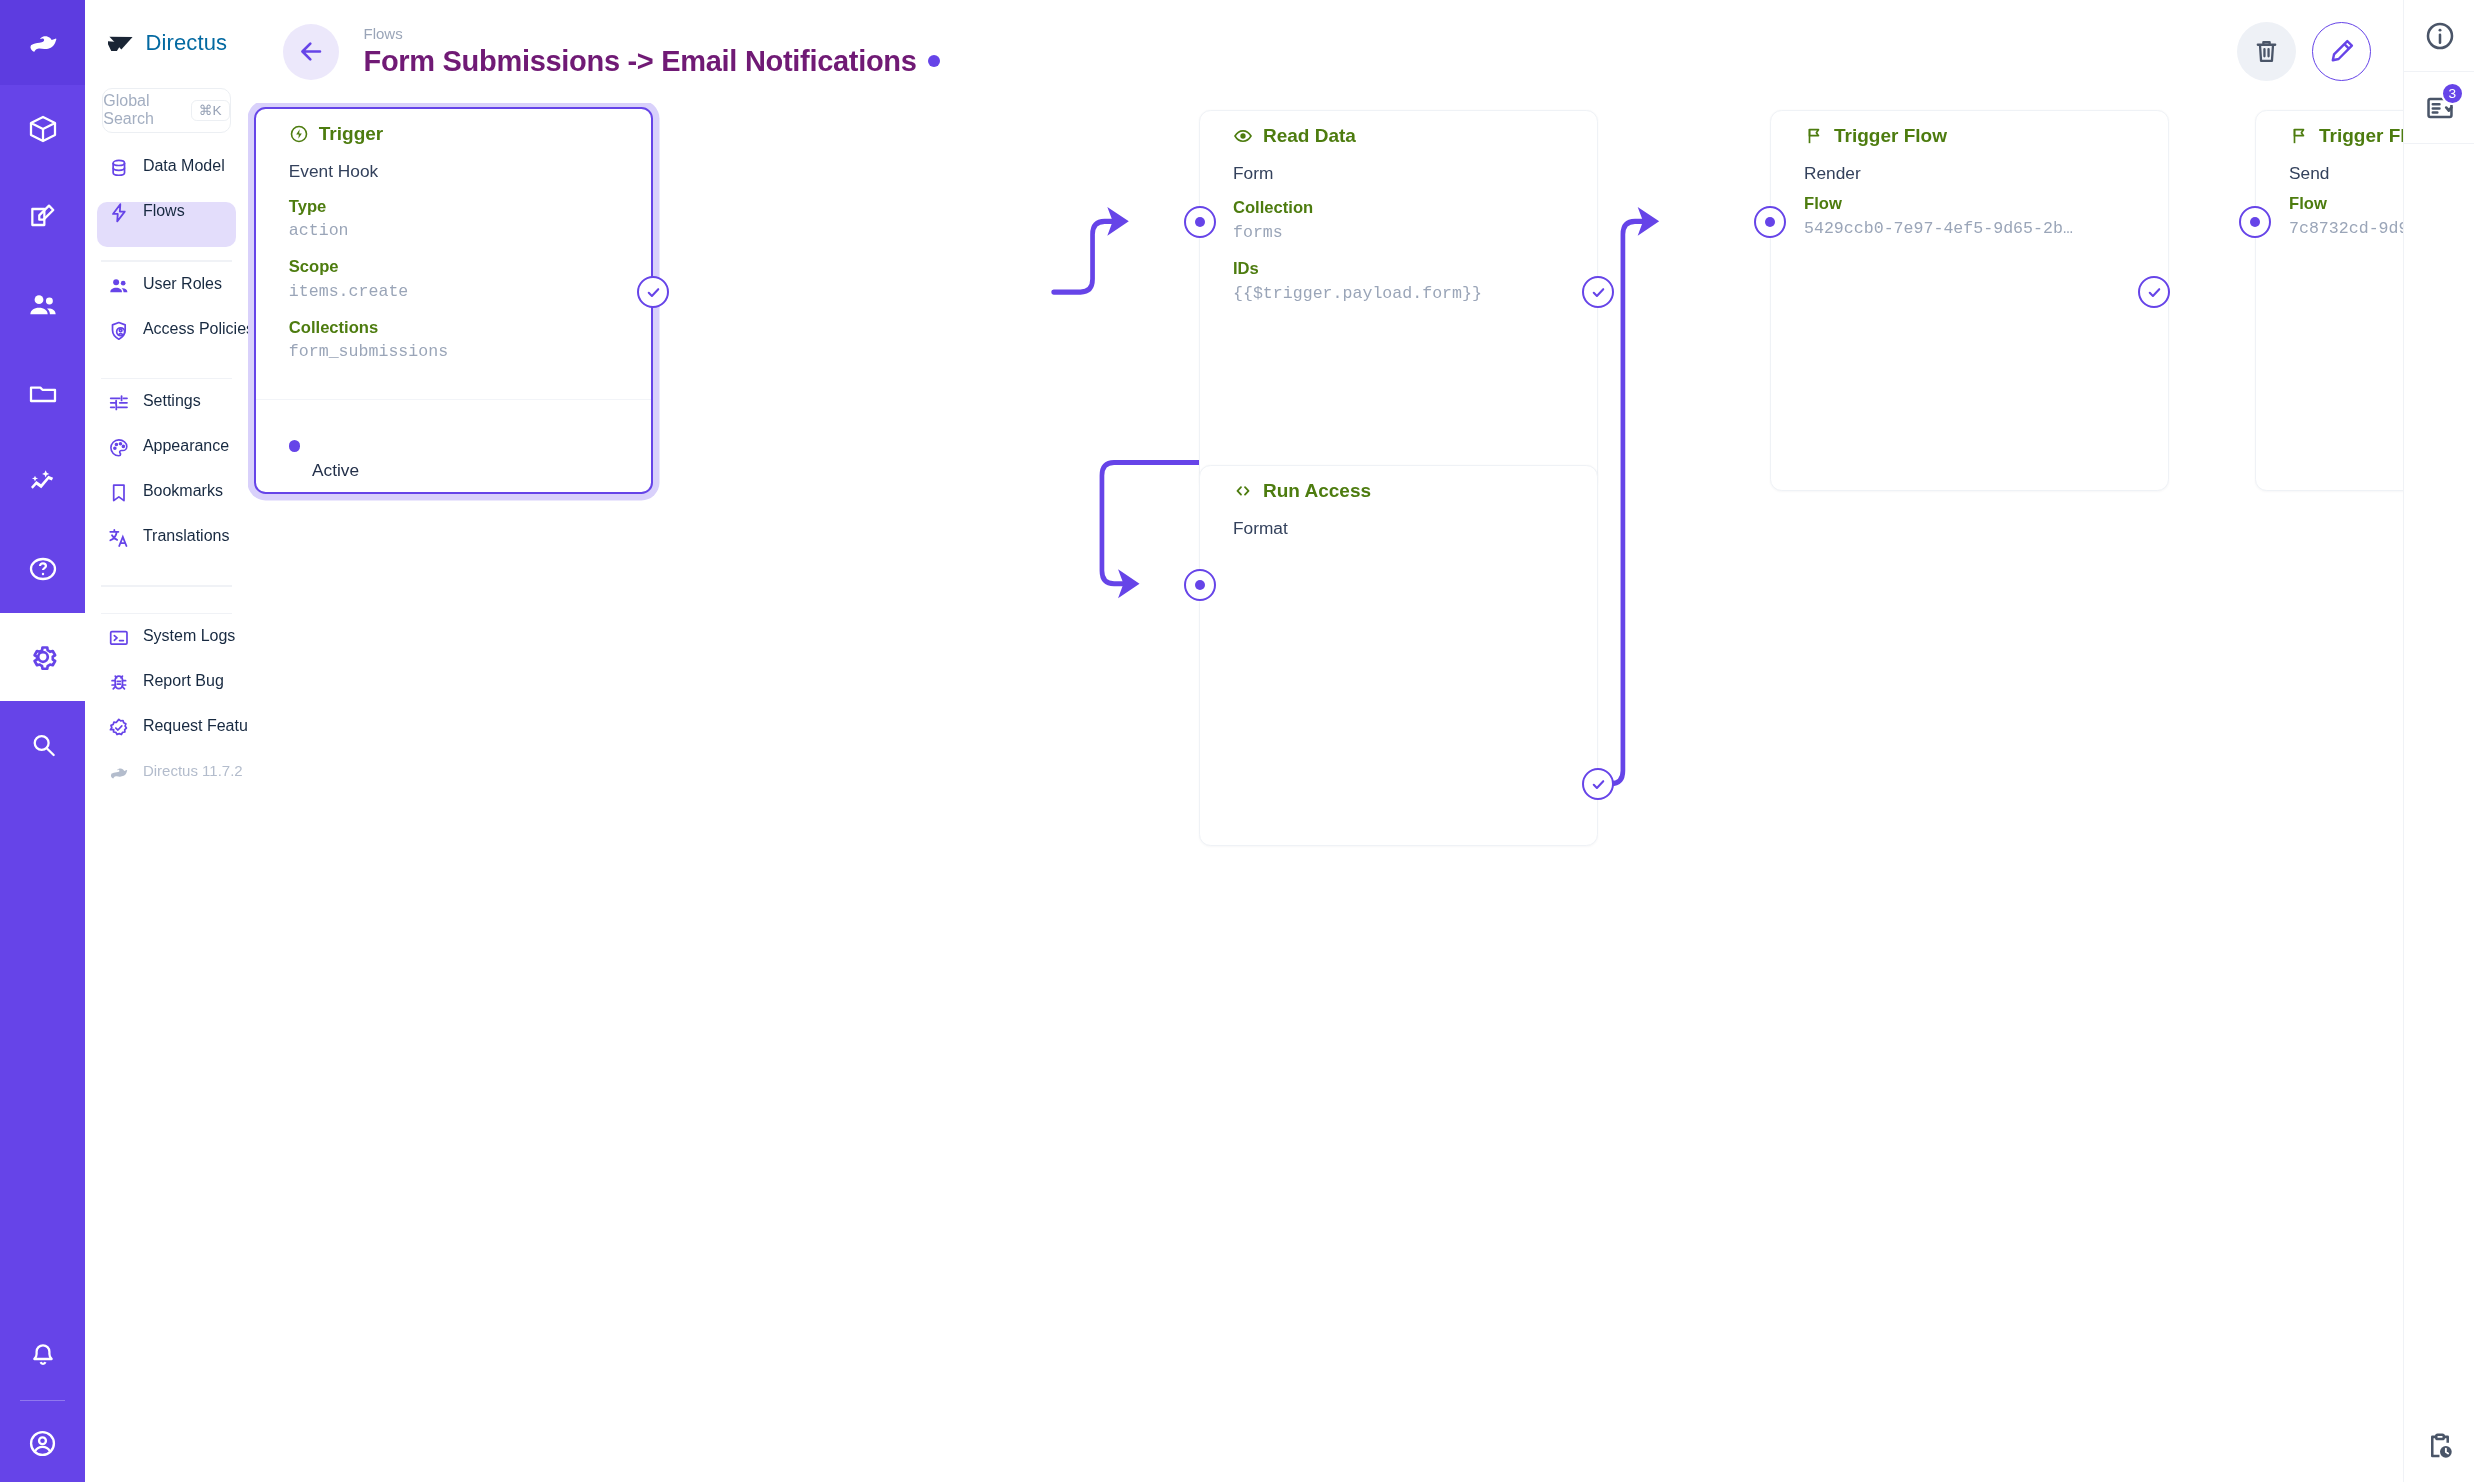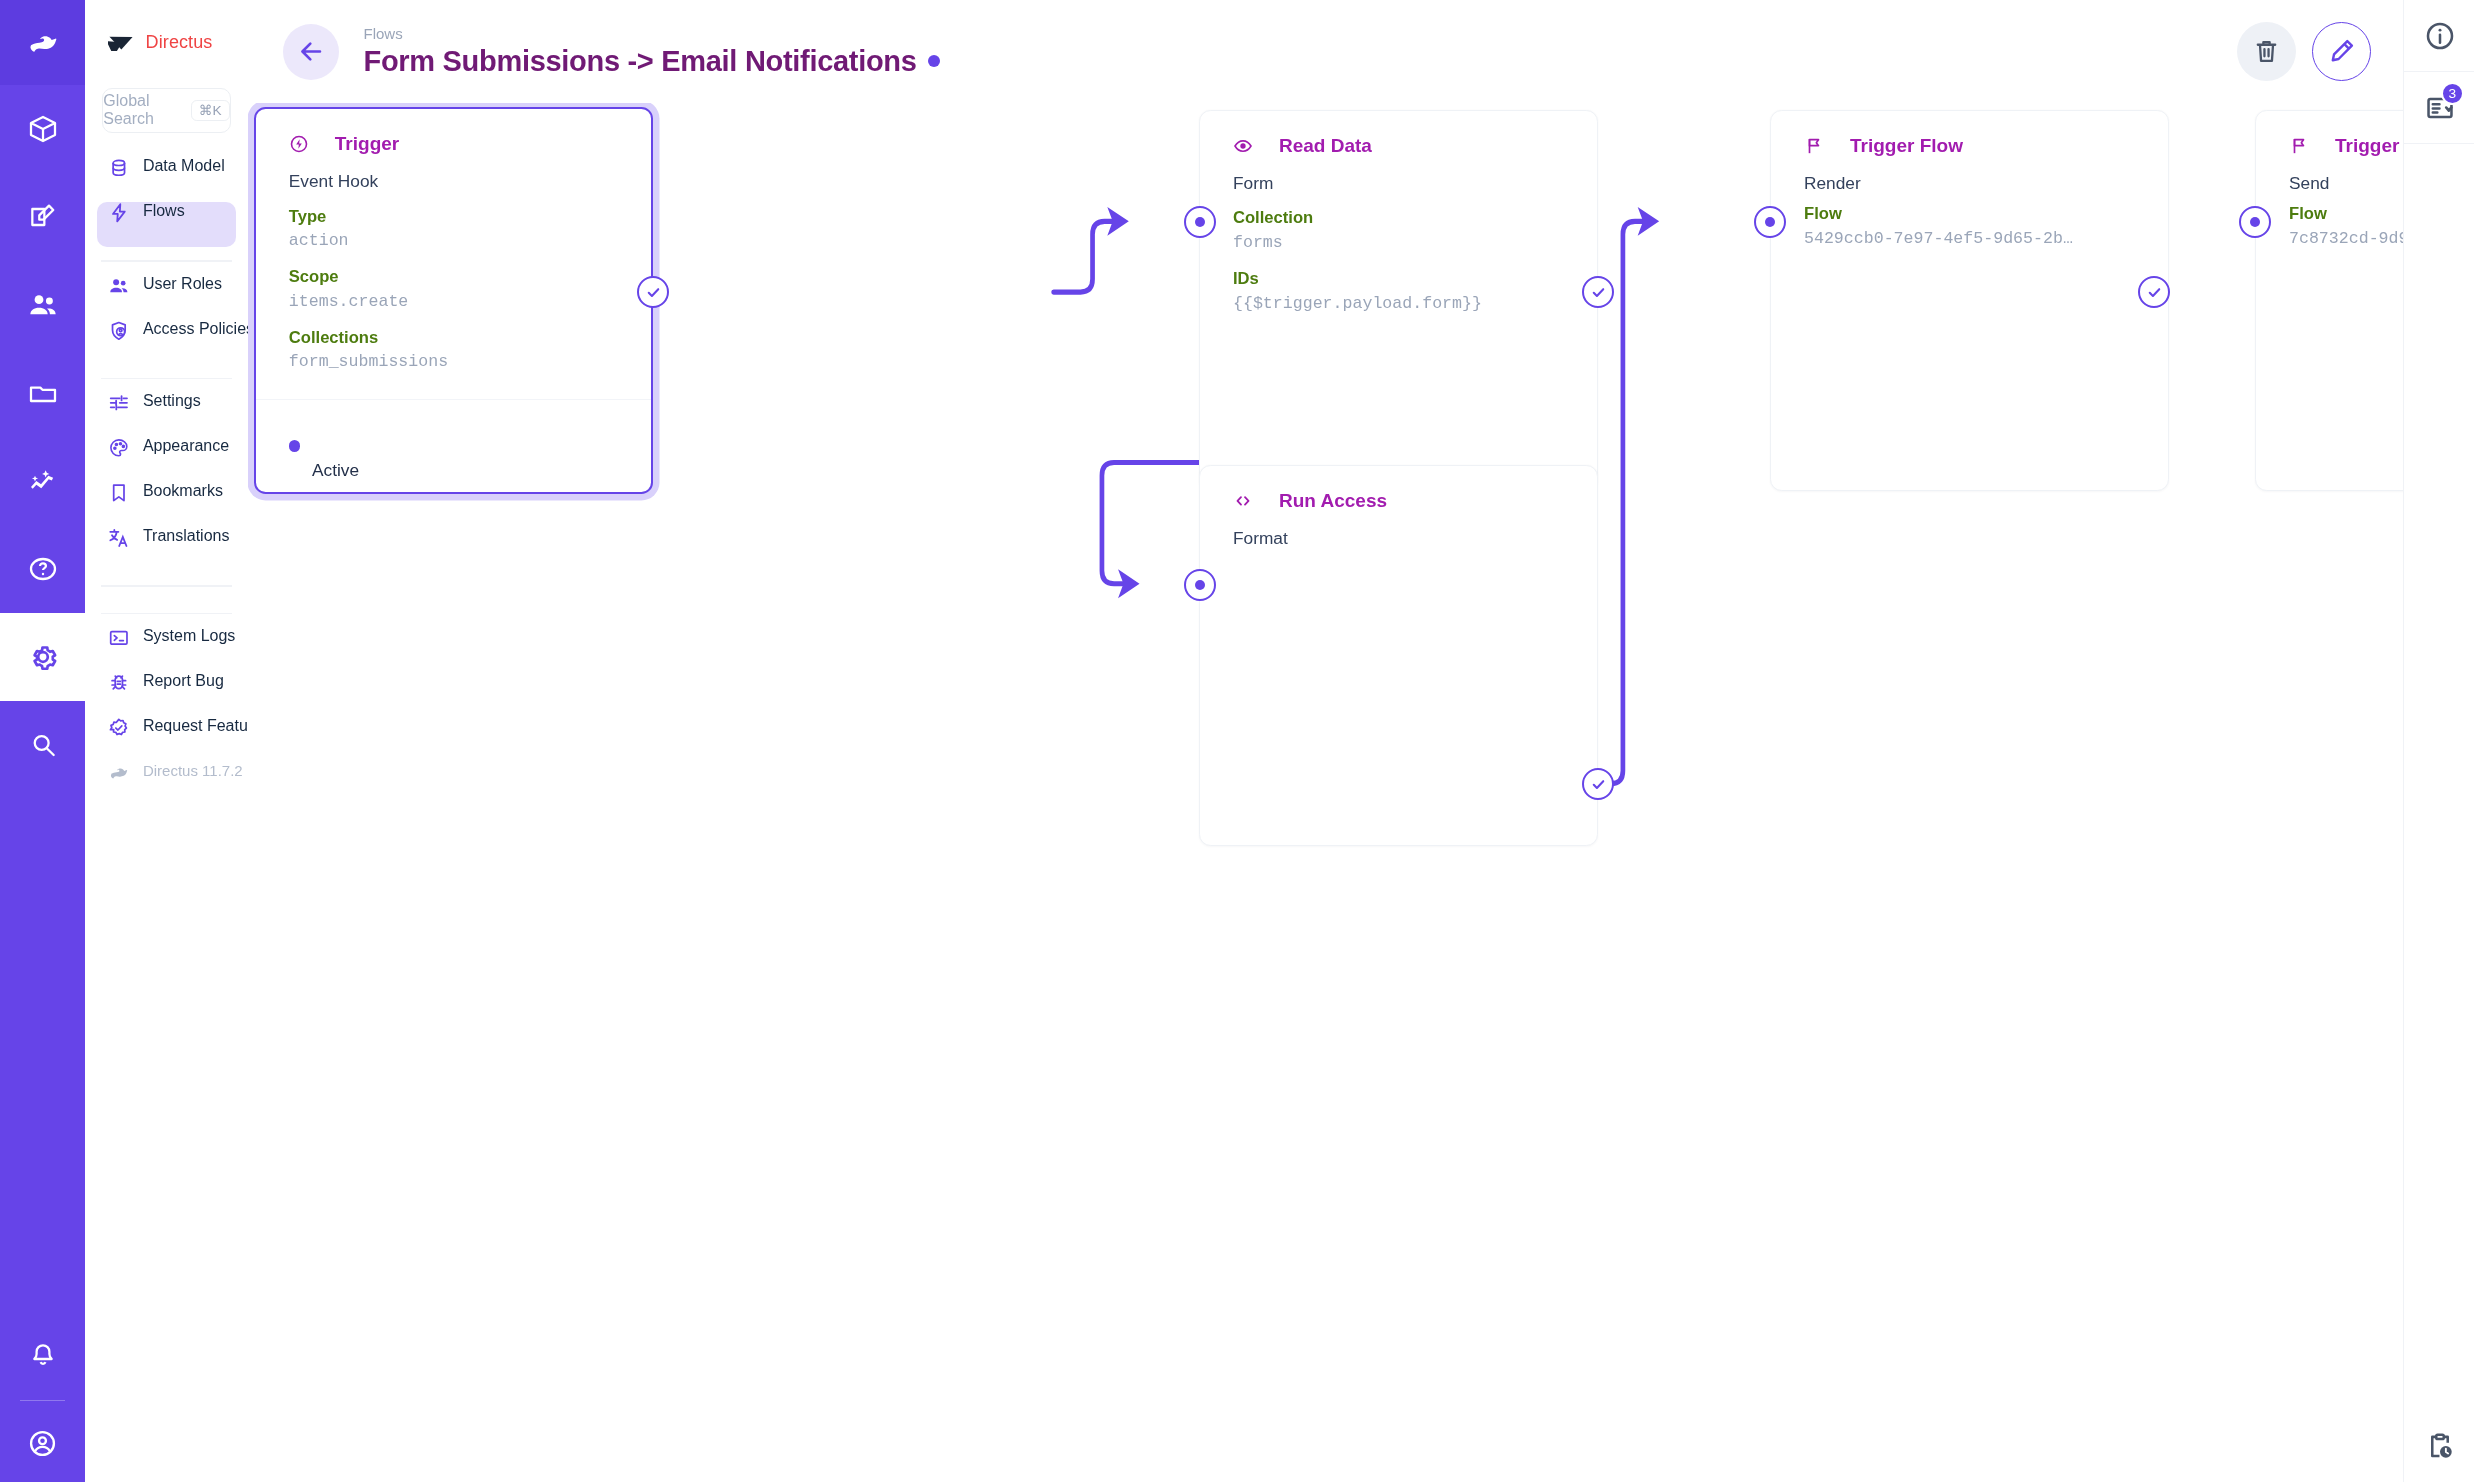--- a/index.html
+++ b/index.html
@@ -34,21 +34,21 @@
   .nav {
     width: 163px; flex: 0 0 163px; background: #ffffff;
     height: 1483px; padding: 0 0 0 0; position: relative;
     display: flex; flex-direction: column;
   }
   .nav-header {
     height: 85px; display: flex; align-items: center; gap: 11.6px;
     padding-left: 23px;
   }
   .nav-logo { width: 26px; height: 16px; flex: 0 0 26px; }
-  .nav-title { font-size: 18px; color: #ef4444; font-weight: 400; letter-spacing: 0.1px; }
+  .nav-title { font-size: 22px; color: #0369a1; font-weight: 400; letter-spacing: 0.1px; }
 
   .search-wrap { padding: 2.9px 17.3px 0 17.3px; }
   .search-box {
     height: 45px; border: 1.4px solid #eceff3; border-radius: 10px;
     display: flex; align-items: center; justify-content: center; gap: 10px;
   }
   .search-ph { font-size: 16px; color: #a3aec1; }
   .kbd {
     border: 1.4px solid #eceff3; border-radius: 5.8px; padding: 2.9px 7.2px;
     font-size: 13.7px; color: #97a2b6; line-height: 1;
@@ -107,22 +107,22 @@
 
   .node {
     position: absolute; background: #ffffff; border: 1.4px solid #eff2f6;
     border-radius: 11.6px; box-shadow: 0 0.7px 2.2px rgba(23,41,64,.035);
   }
   .node.selected {
     border: 2.2px solid #6644e8;
     box-shadow: 0 0 0 6.5px #d9d1fb;
   }
   .node-head {
-    display: flex; align-items: center; gap: 26px;
-    padding: 24px 0 0 33px; color: #a21caf; font-size: 19px; font-weight: 700;
+    display: flex; align-items: center; gap: 10px;
+    padding: 14px 0 0 33px; color: #4d7c0f; font-size: 19px; font-weight: 700;
   }
   .node-head .hic { width: 20px; height: 20px; display:flex; align-items:center; justify-content:center; }
   .node-body { padding: 16px 33px 0 33px; }
   .row-name { font-size: 17.3px; color: #33415c; line-height: 1.25; margin-bottom: 5.8px; }
   .k { font-size: 16.6px; color: #4d7c0f; font-weight: 700; line-height: 1.5; }
   .v {
     font-size: 16.6px; color: #9aa5b8; line-height: 1.45;
     font-family: "Liberation Mono", "DejaVu Sans Mono", monospace;
     white-space: nowrap; overflow: hidden; text-overflow: clip;
   }

